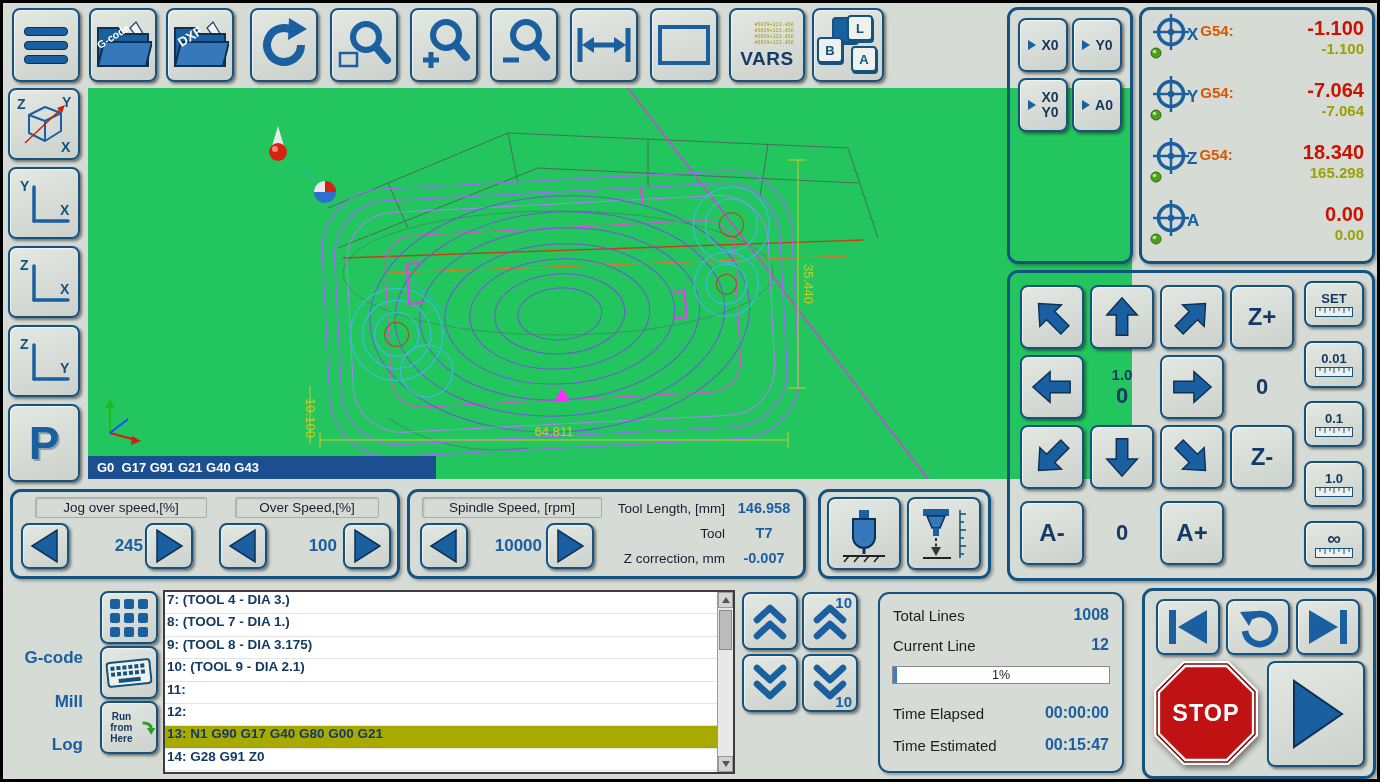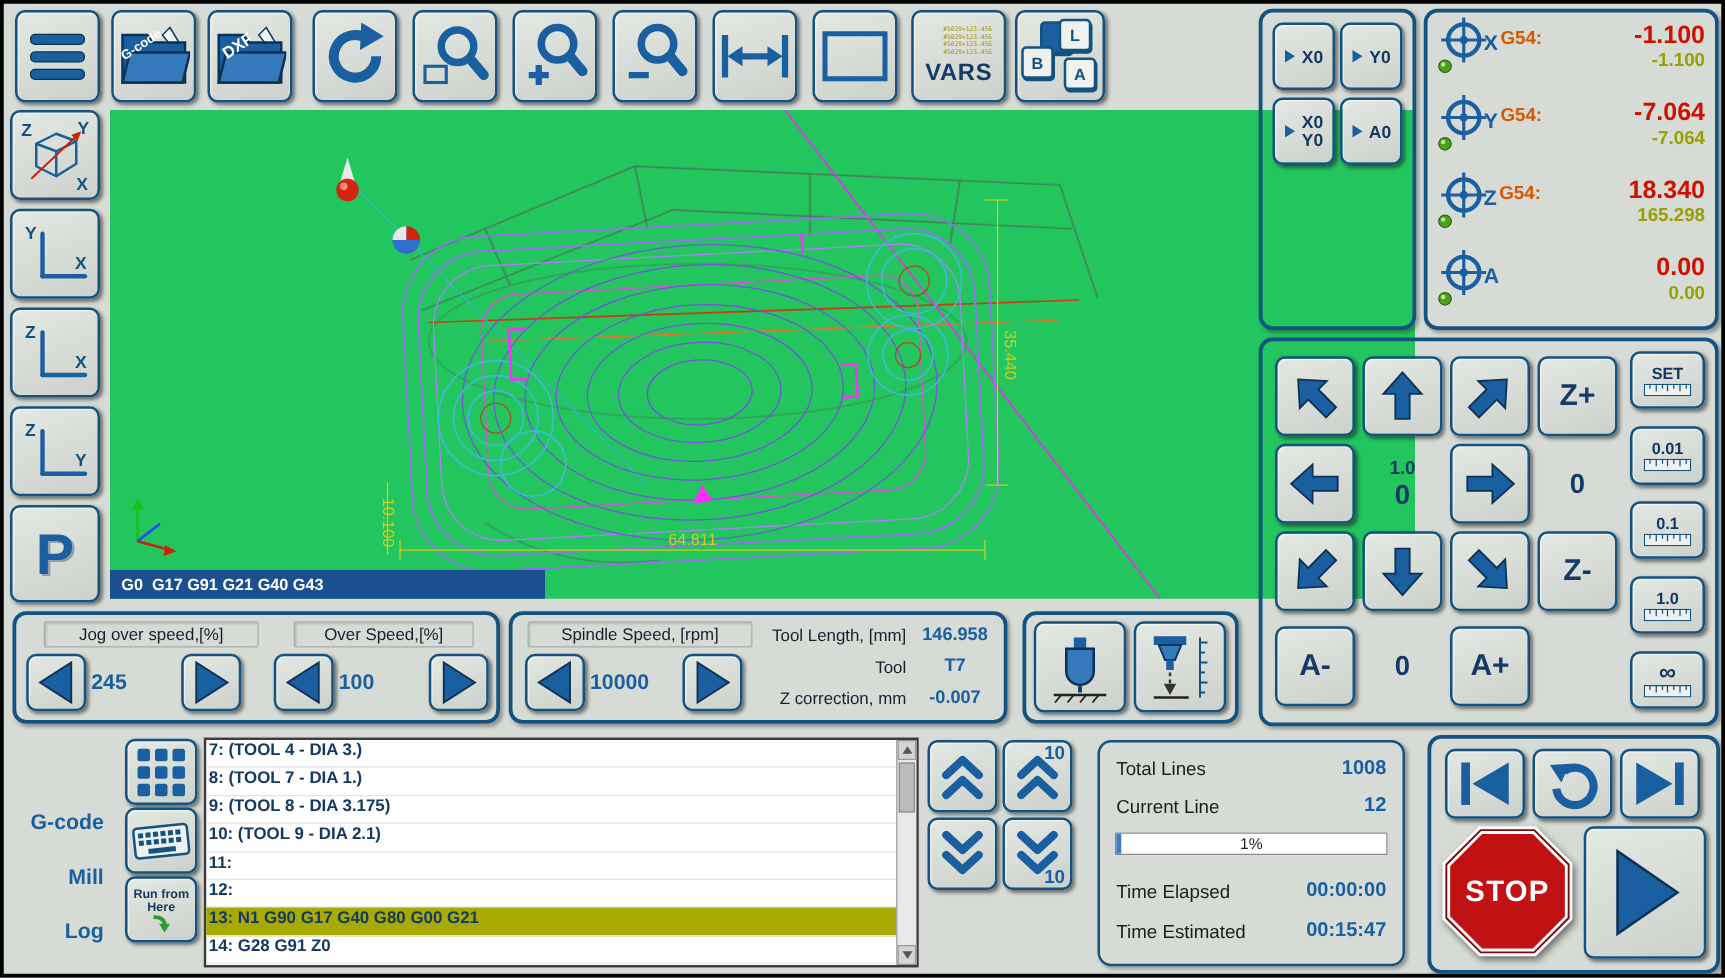--- a/index.html
+++ b/index.html
@@ -42,21 +42,21 @@
 .dir-nw{transform:rotate(-135deg)}.dir-ne{transform:rotate(-45deg)}.dir-sw{transform:rotate(135deg)}.dir-se{transform:rotate(45deg)}
 .jog-disp{position:absolute;width:64px;height:64px;display:flex;flex-direction:column;align-items:center;justify-content:center;font-weight:bold;color:#163a66}
 .jd-small{font-size:15px}.jd-big{font-size:22px}
 .axbtn{font:bold 24px "Liberation Sans",sans-serif;color:#163a66}
 .stepbtn{flex-direction:column;gap:2px}
 .step-lab{font:bold 13px "Liberation Sans",sans-serif;color:#14365f;line-height:13px}
 .inf-lab{font:bold 19px "Liberation Sans",sans-serif;color:#14365f;line-height:15px}
 .ruler{width:38px;height:10px}
 
 .label-groove{position:absolute;border:1px solid #a8aea8;box-shadow:inset 1px 1px 2px rgba(0,0,0,.18);padding:2px 4px;text-align:center;font-size:13.5px;color:#1c1c2e;border-radius:2px}
-.speed-val{position:absolute;font:bold 17px "Liberation Sans",sans-serif;color:#1a5fa0;text-align:left}
+.speed-val{position:absolute;font:bold 17px "Liberation Sans",sans-serif;color:#1a5fa0;text-align:right}
 .sp-row{position:absolute;right:10px;display:flex;align-items:center;gap:10px}
 .sp-lab{font-size:13.5px;color:#1c1c2e;text-align:right;width:126px}
 .sp-val{font:bold 14.5px "Liberation Sans",sans-serif;color:#1a5fa0;text-align:center;width:58px}
 
 .side-tab{position:absolute;right:8px;font:bold 17px "Liberation Sans",sans-serif;color:#1a5fa0;cursor:pointer}
 .rfh-text{font:bold 10px "Liberation Sans",sans-serif;color:#14365f;text-align:center;line-height:11px;width:46px}
 .gcode-list{position:absolute;left:160px;top:587px;width:572px;height:184px;background:#fff;border:2px solid #3c3c3c}
 .gl-rows{position:absolute;left:0;top:0;right:16px;bottom:0}
 .gl-row{height:22.4px;line-height:22.4px;font:bold 13.5px "Liberation Sans",sans-serif;color:#143a63;padding-left:2px;border-bottom:1px solid #e4e4e4;white-space:nowrap;overflow:hidden}
 .gl-row.hl{background:#a8aa00}
@@ -643,21 +643,21 @@
         <rect x="5" y="15" width="4" height="4"></rect>
             <rect x="11" y="15" width="4" height="4"></rect>
             <rect x="17" y="15" width="4" height="4"></rect>
             <rect x="23" y="15" width="4" height="4"></rect>
             <rect x="29" y="15" width="4" height="4"></rect>
             <rect x="35" y="15" width="4" height="4"></rect>
         <rect x="12" y="22" width="22" height="4"></rect>
       </g>
     </svg>
   </div>
-  <div class="btn" style="left:97px;top:698px;width:58px;height:53px;flex-direction:column">
+  <div class="btn" style="left:97px;top:698px;width:58px;height:53px;flex-direction:row">
     <span class="rfh-text">Run from Here</span>
     <svg width="18" height="14" viewBox="0 0 18 16">
       <path d="M2 2 Q12 2 12 9" stroke="#2d9b2d" stroke-width="3.5" fill="none"></path>
       <polygon points="12,16 7,8 17,8" fill="#2d9b2d"></polygon>
     </svg>
   </div>
 
   <div class="gcode-list">
     <div class="gl-rows">
       <div class="gl-row"><span>7: (TOOL 4 - DIA 3.)</span></div>

